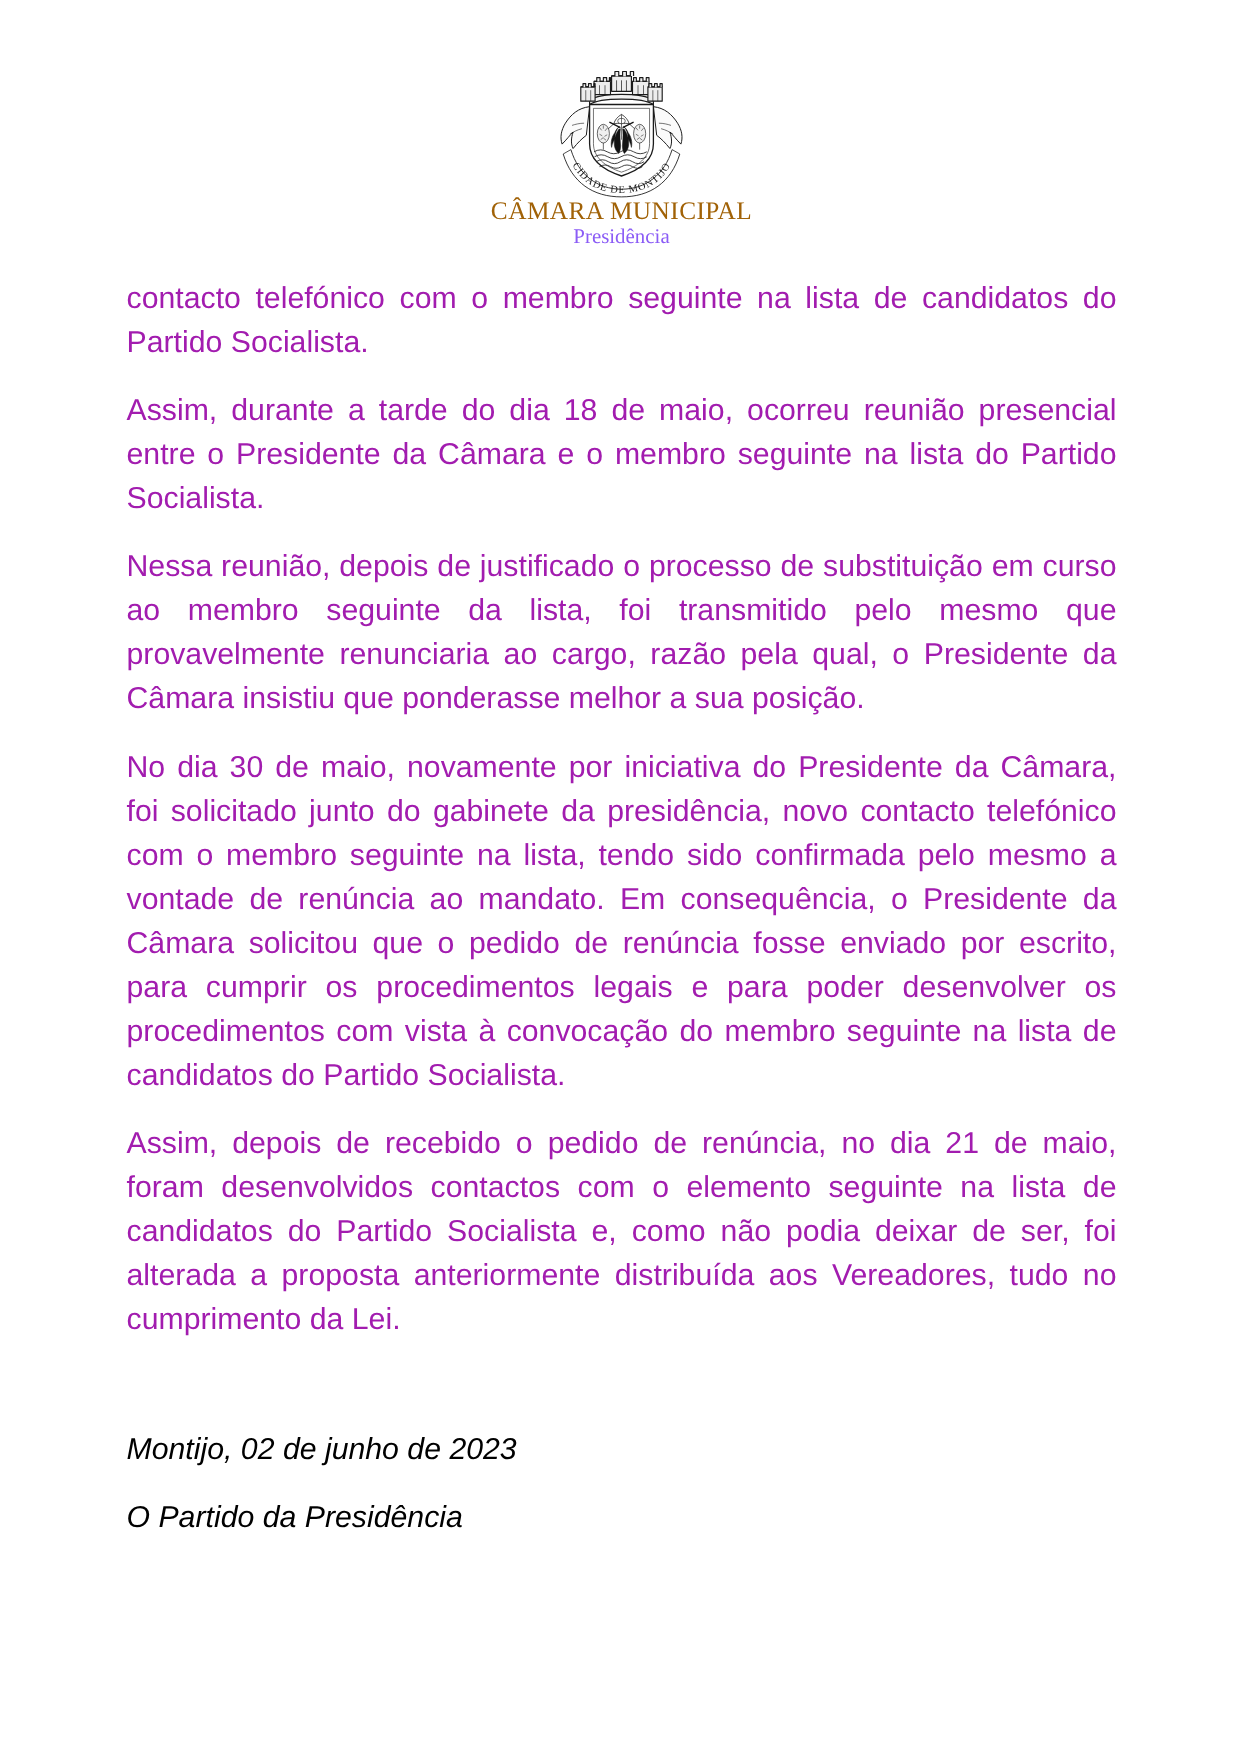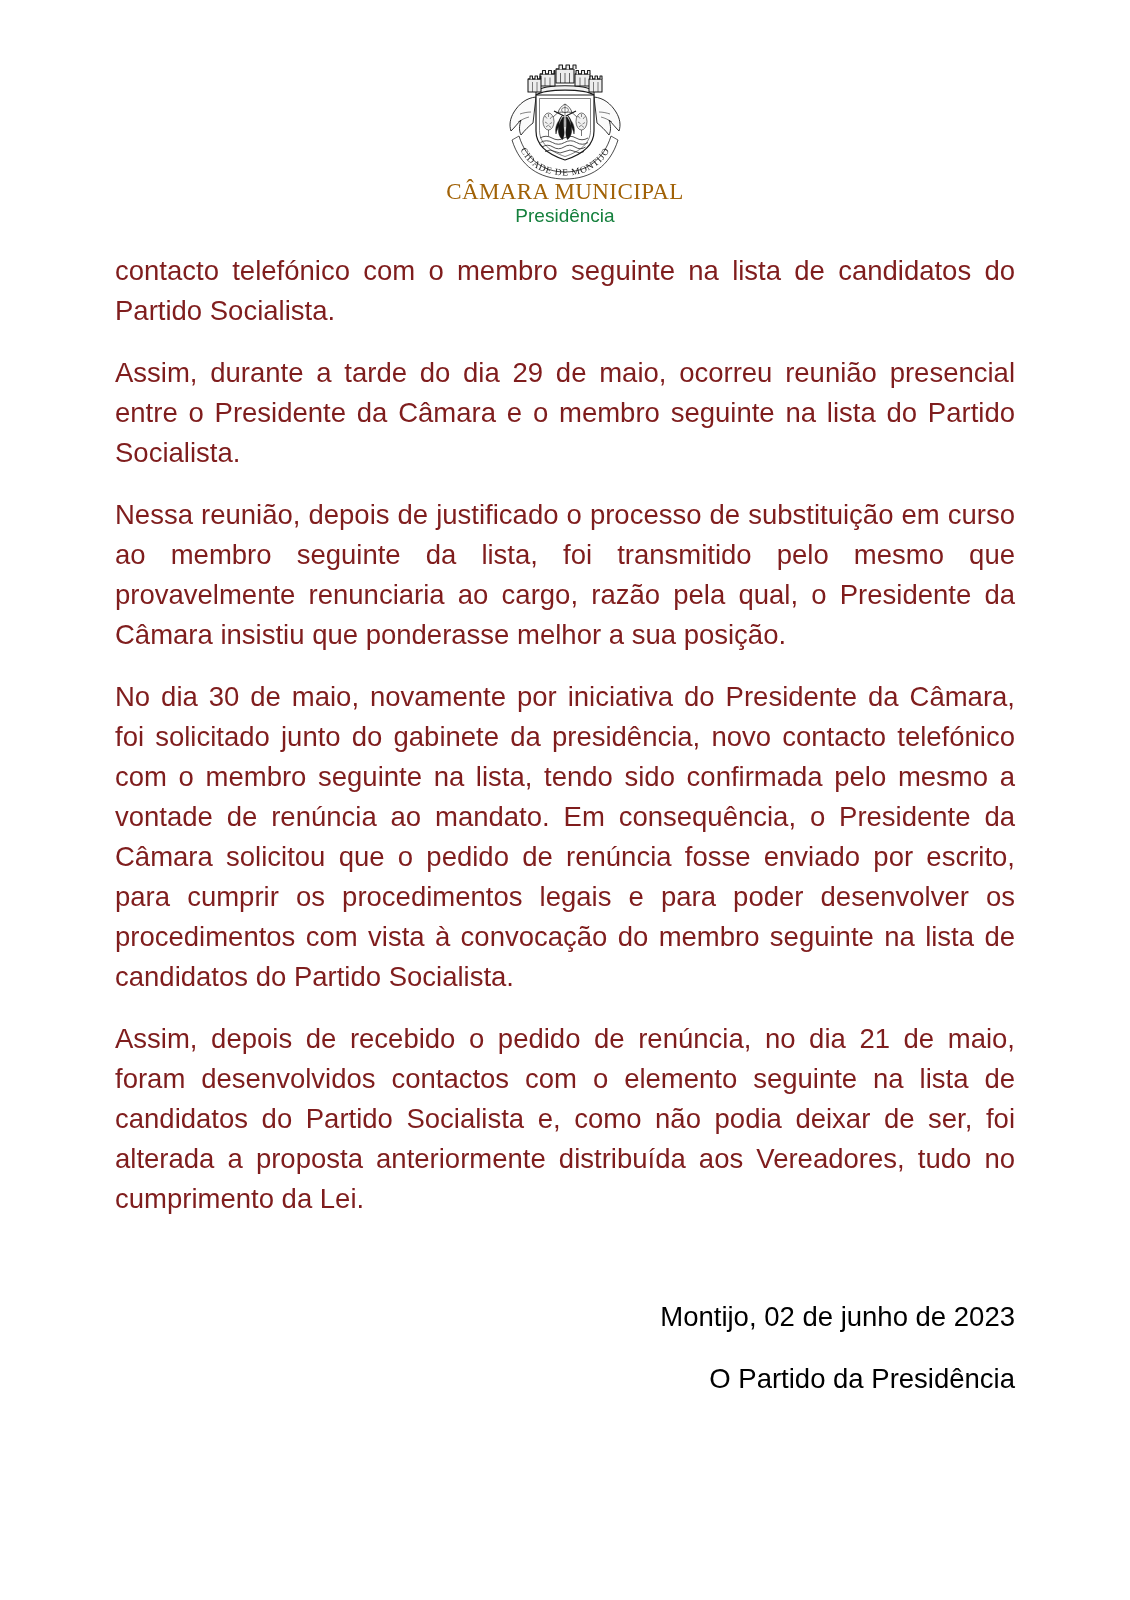--- a/index.html
+++ b/index.html
@@ -44,61 +44,62 @@
   }
   .org-unit {
     font-family: "Liberation Serif", serif;
     font-size: 23px;
     letter-spacing: 0.4px;
     line-height: 1.06;
     color: #a16207;
     white-space: nowrap;
   }
   .org-dept {
-    font-family: Liberation Sans, sans-serif;
+    font-family: Liberation Serif, serif;
     font-size: 19px;
     line-height: 1.15;
-    color: #15803d;
+    color: #8b5cf6;
     margin-top: 1px;
     white-space: nowrap;
   }
 
   
   .body-copy {
     margin: 0 auto;
     padding-top: 24px;
     width: 900px;
   }
   .para {
     font-family: "Liberation Sans", sans-serif;
     font-size: 27.5px;
     line-height: 40px;
     text-align: justify;
     text-justify: inter-word;
-    color: #7f1d1d;
+    color: #a21caf;
     margin: 0 0 22px 0;
     hyphens: none;
   }
   .para:last-of-type {
     margin-bottom: 0;
   }
 
   
   .closing {
     margin: 0 auto;
     width: 900px;
     padding-top: 78px;
   }
   .closing-line {
     font-family: "Liberation Sans", sans-serif;
     font-size: 27.5px;
     line-height: 40px;
-    text-align: right;
+    text-align: left;
     color: #000000;
     margin: 0 0 22px 0;
+    font-style: italic;
   }
   .closing-line:last-child {
     margin-bottom: 0;
   }
 </style>
 </head>
 <body>
 
 <div class="page">
 
@@ -192,21 +193,21 @@
         <textPath href="#ribbon-arc" startOffset="50%" text-anchor="middle">CIDADE DE MONTIJO</textPath>
       </text>
     </svg>
 
     <div class="org-unit">CÂMARA MUNICIPAL</div>
     <div class="org-dept">Presidência</div>
   </header>
 
   <main class="body-copy">
     <p class="para">contacto telefónico com o membro seguinte na lista de candidatos do Partido Socialista.</p>
-    <p class="para">Assim, durante a tarde do dia 29 de maio, ocorreu reunião presencial entre o Presidente da Câmara e o membro seguinte na lista do Partido Socialista.</p>
+    <p class="para">Assim, durante a tarde do dia 18 de maio, ocorreu reunião presencial entre o Presidente da Câmara e o membro seguinte na lista do Partido Socialista.</p>
     <p class="para">Nessa reunião, depois de justificado o processo de substituição em curso ao membro seguinte da lista, foi transmitido pelo mesmo que provavelmente renunciaria ao cargo, razão pela qual, o Presidente da Câmara insistiu que ponderasse melhor a sua posição.</p>
     <p class="para">No dia 30 de maio, novamente por iniciativa do Presidente da Câmara, foi solicitado junto do gabinete da presidência, novo contacto telefónico com o membro seguinte na lista, tendo sido confirmada pelo mesmo a vontade de renúncia ao mandato. Em consequência, o Presidente da Câmara solicitou que o pedido de renúncia fosse enviado por escrito, para cumprir os procedimentos legais e para poder desenvolver os procedimentos com vista à convocação do membro seguinte na lista de candidatos do Partido Socialista.</p>
     <p class="para">Assim, depois de recebido o pedido de renúncia, no dia 21 de maio, foram desenvolvidos contactos com o elemento seguinte na lista de candidatos do Partido Socialista e, como não podia deixar de ser, foi alterada a proposta anteriormente distribuída aos Vereadores, tudo no cumprimento da Lei.</p>
   </main>
 
   <footer class="closing">
     <div class="closing-line">Montijo, 02 de junho de 2023</div>
     <div class="closing-line">O Partido da Presidência</div>
   </footer>
 

